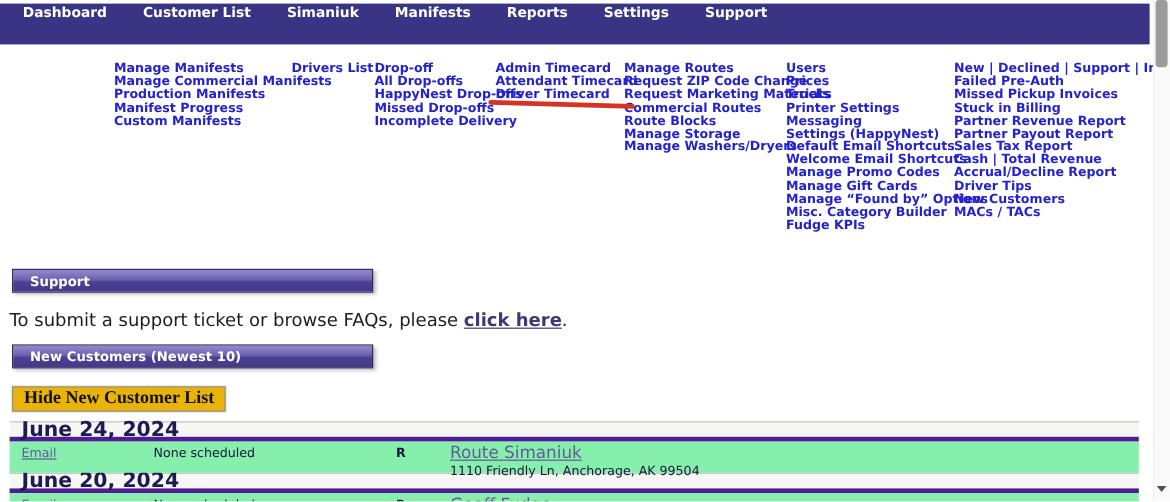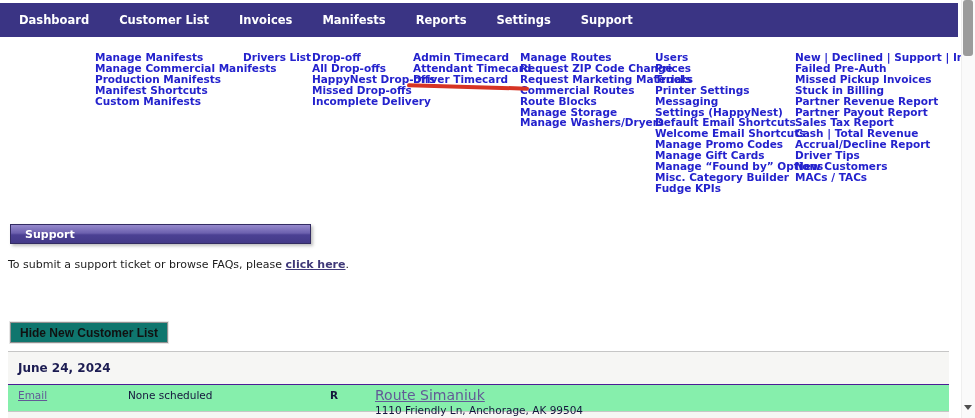--- a/index.html
+++ b/index.html
@@ -5,21 +5,21 @@
   * { margin:0; padding:0; box-sizing:border-box; }
   html,body { background:#fff; }
   .page {
     position:relative; width:975px; height:418px; overflow:hidden;
     background:#fff; font-family:"DejaVu Sans", sans-serif;
   }
 
   
   .navbar {
     position:absolute; left:0; top:3px; width:958px; height:34px;
-    background:#3a3484; display:flex; align-items:center; padding:0 4px;
+    background:#3a3484; display:flex; align-items:flex-start; padding:0 4px;
   }
   .nav-item {
     color:#fff; font-weight:bold; font-size:11.5px; padding:0 15px;
     white-space:nowrap; cursor:pointer;
   }
 
   
   .quick-links { position:absolute; left:0; top:52px; width:958px; height:150px; }
   .link-col { position:absolute; top:0; }
   .col-1 { left:8px; }   .col-2 { left:95px; }  .col-3 { left:243px; }
@@ -38,37 +38,37 @@
   .bar {
     position:absolute; left:10px; width:301px; height:20px;
     background:linear-gradient(180deg,#968acd 0%,#6c60ae 45%,#4b4093 55%,#443a88 100%);
     border:1px solid #332c63; box-shadow:2px 2px 3px rgba(110,110,110,0.45);
     color:#fff; font-weight:bold; font-size:11px;
     display:flex; align-items:center; padding-left:14px;
   }
   .support-bar { top:224px; }
   .nc-bar { top:287px; }
 
-  .support-text { position:absolute; left:8px; top:258px; font-size:11px; color:#1c1c1c; }
+  .support-text { position:absolute; left:8px; top:258px; font-size:15px; color:#1c1c1c; }
   .support-text a { color:#3f3878; font-weight:bold; text-decoration:underline; cursor:pointer; }
 
   .hide-btn {
     position:absolute; left:10px; top:322px; height:21px; padding:0 9px;
-    background:#0f766e; border:1px solid #919191; box-shadow:0 0 0 1px #e6e6e6;
-    font-family:Liberation Sans, sans-serif; font-weight:bold; font-size:12px;
+    background:#eab308; border:1px solid #919191; box-shadow:0 0 0 1px #e6e6e6;
+    font-family:Liberation Serif, serif; font-weight:bold; font-size:15px;
     color:#111; cursor:pointer;
   }
 
   
   .customer-table { position:absolute; left:8px; top:351px; width:941px; }
   .group-header {
-    height:34px; background:#f6f6f4;
-    border-top:1px solid #c6c6c6; border-bottom:1px solid #4c1d95;
+    height:17px; background:#f6f6f4;
+    border-top:1px solid #c6c6c6; border-bottom:4px solid #4c1d95;
     display:flex; align-items:center; padding-left:10px;
-    font-weight:bold; font-size:12px; color:#1c1c52;
+    font-weight:bold; font-size:17px; color:#1c1c52;
   }
   .data-row { position:relative; height:26px; background:#86efac; font-size:10.5px; color:#111; }
   .cell { position:absolute; top:4px; white-space:nowrap; }
   .cell-email { left:10px; color:#625a96; text-decoration:underline; cursor:pointer; }
   .cell-schedule { left:120px; color:#15153d; }
   .cell-flag { left:322px; color:#15153d; font-weight:bold; }
   .cell-namewrap { position:absolute; left:367px; top:2px; }
   .name-link { display:block; color:#625a96; text-decoration:underline; cursor:pointer; font-size:14px; }
   .addr { display:block; color:#15153d; font-size:10.5px; margin-top:1px; }
 
@@ -85,33 +85,33 @@
   }
 </style>
 </head>
 <body>
 
 <div class="page">
 
   <div class="navbar">
       <div class="nav-item">Dashboard</div>
       <div class="nav-item">Customer List</div>
-      <div class="nav-item">Invoices</div>
+      <div class="nav-item">Simaniuk</div>
       <div class="nav-item">Manifests</div>
       <div class="nav-item">Reports</div>
       <div class="nav-item">Settings</div>
       <div class="nav-item">Support</div>
     </div>
 
   <div class="quick-links">
       <div class="link-col col-2">
         <a class="qlink">Manage Manifests</a>
         <a class="qlink">Manage Commercial Manifests</a>
         <a class="qlink">Production Manifests</a>
-        <a class="qlink">Manifest Shortcuts</a>
+        <a class="qlink">Manifest Progress</a>
         <a class="qlink">Custom Manifests</a>
       </div>
       <div class="link-col col-3">
         <a class="qlink">Drivers List</a>
       </div>
       <div class="link-col col-4">
         <a class="qlink">Drop-off</a>
         <a class="qlink">All Drop-offs</a>
         <a class="qlink">HappyNest Drop-offs</a>
         <a class="qlink">Missed Drop-offs</a>
@@ -162,20 +162,23 @@
       </div>
     </div>
   <div class="red-underline"></div>
 
   <div class="bar support-bar">
     <span>Support</span>
   </div>
 
   <p class="support-text"><span>To submit a support ticket or browse FAQs, please </span><a>click here</a><span>.</span></p>
 
+  <div class="bar nc-bar">
+    <span>New Customers (Newest 10)</span>
+  </div>
 
   <button class="hide-btn">Hide New Customer List</button>
 
   <div class="customer-table">
       <div class="group-header">June 24, 2024</div>
       <div class="data-row">
         <a class="cell cell-email">Email</a>
         <span class="cell cell-schedule">None scheduled</span>
         <span class="cell cell-flag">R</span>
         <div class="cell-namewrap">

